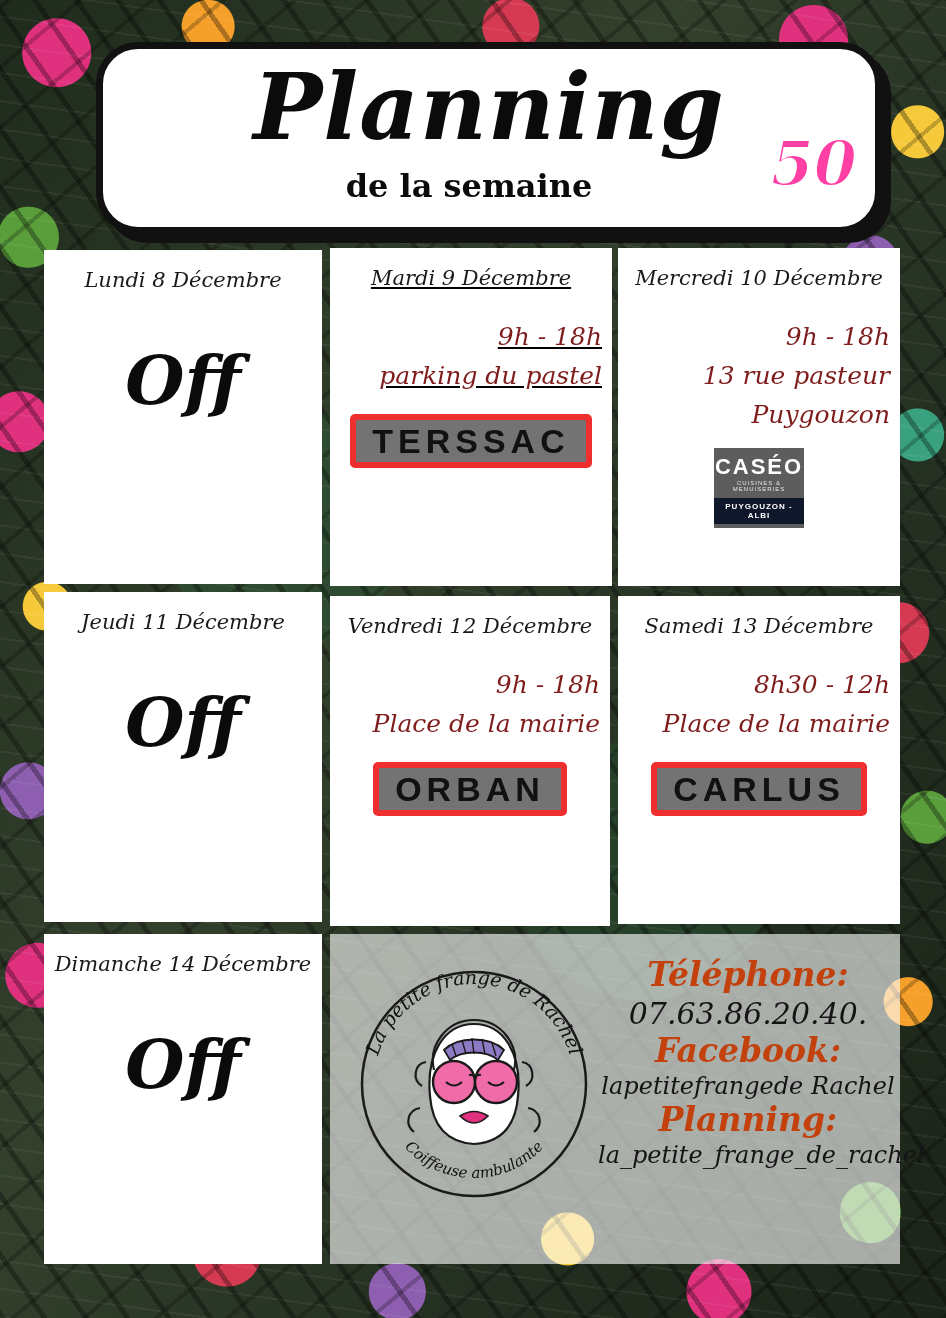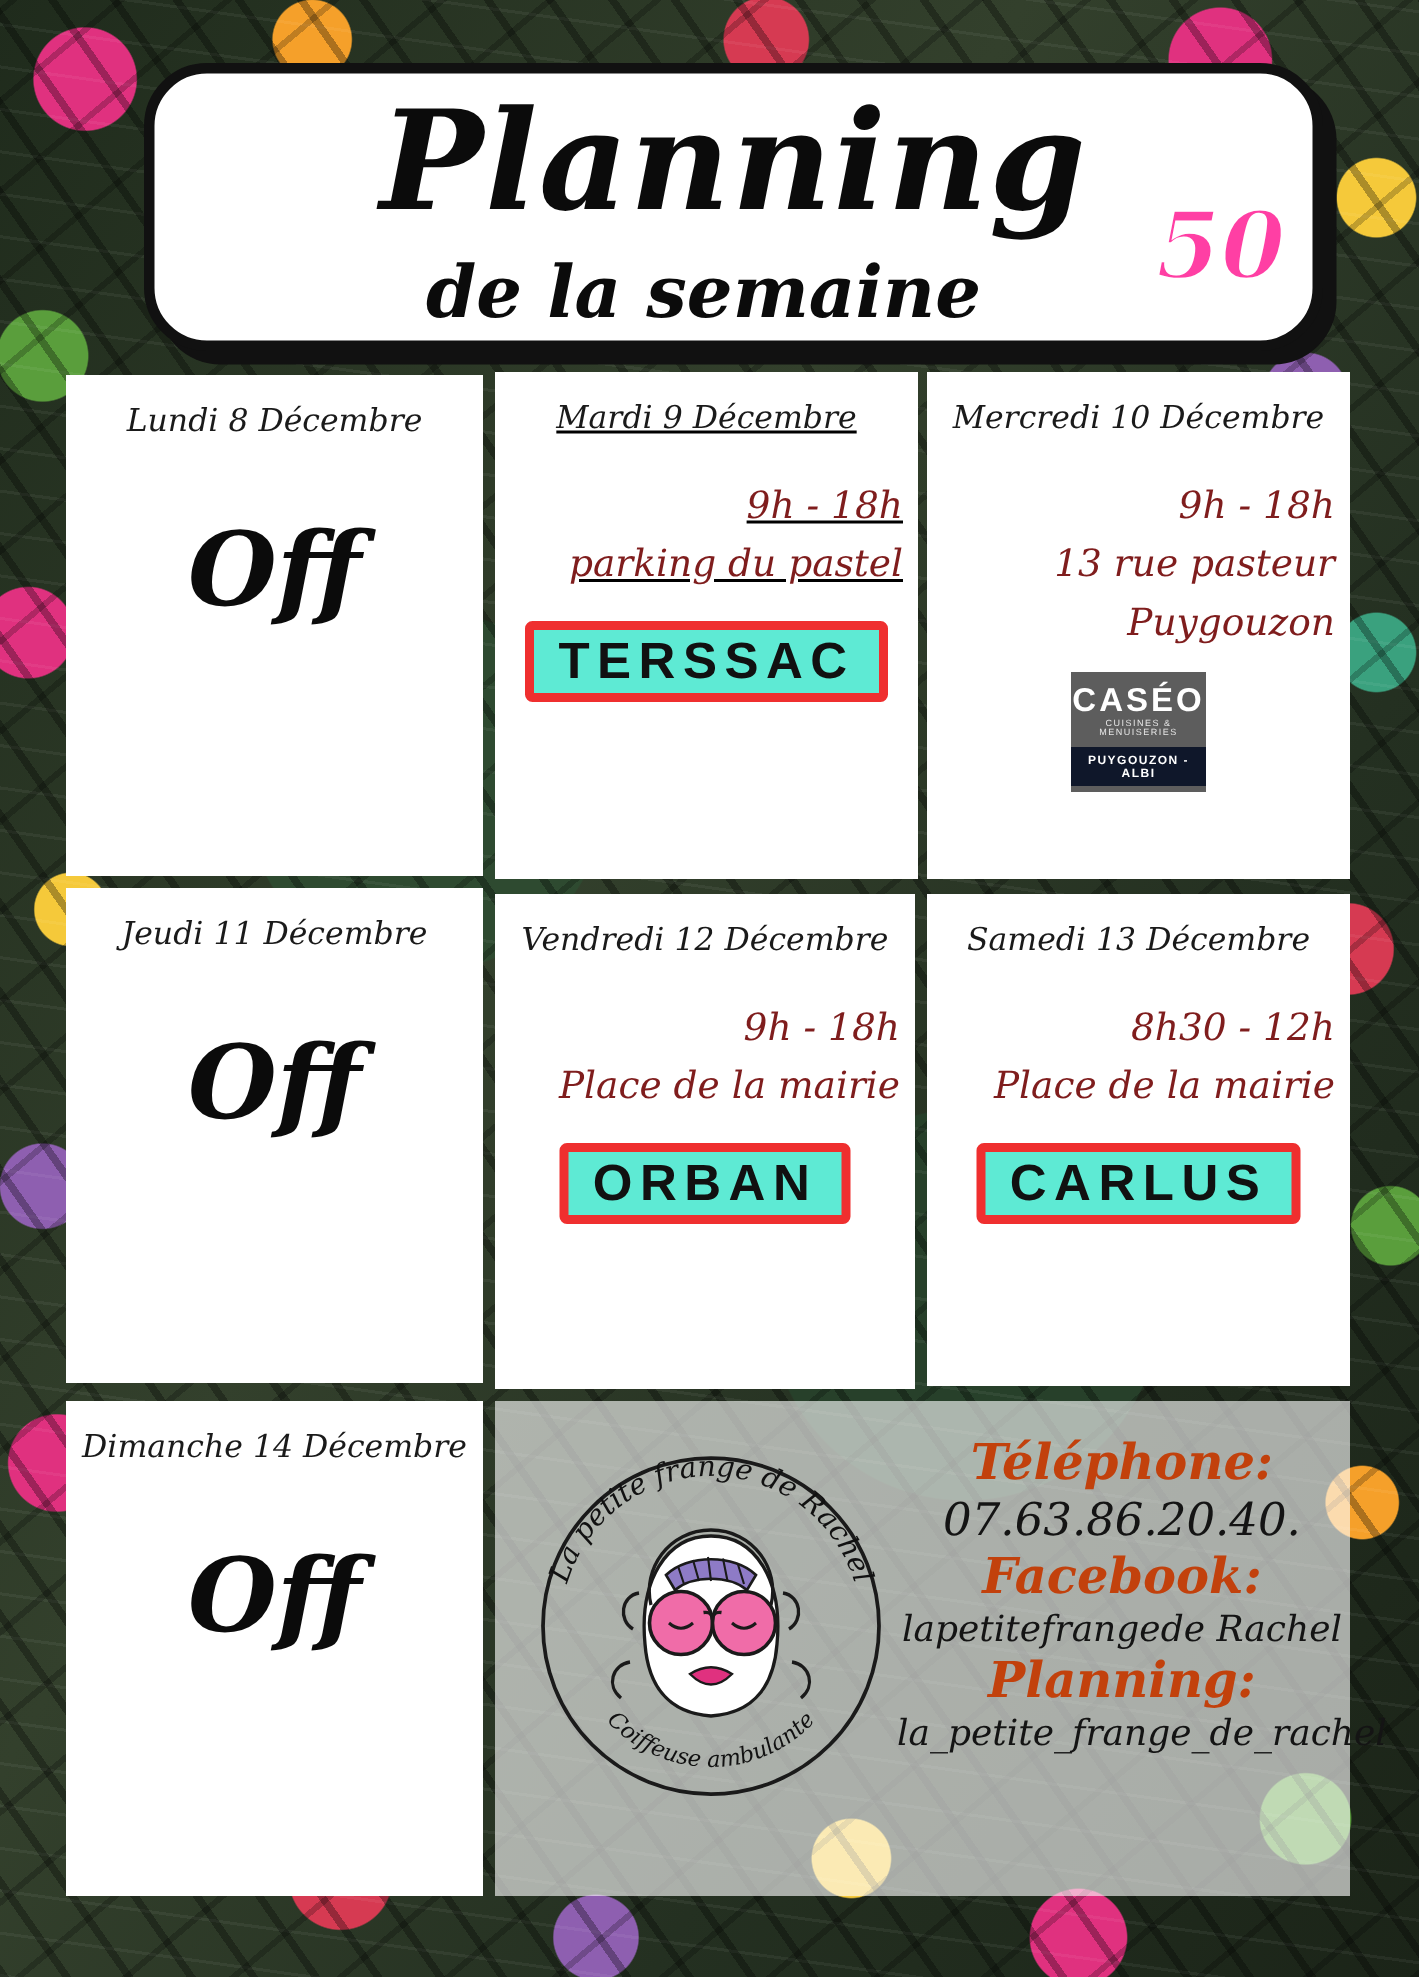--- a/index.html
+++ b/index.html
@@ -97,23 +97,22 @@
     font-size: 62px;
     color: #ff3fa4;
     -webkit-text-stroke: 2px #ffffff;
   }
   #banner .subtitle {
     position: absolute;
     left: 0; right: 40px;
     top: 118px;
     text-align: center;
     font-family: "DejaVu Serif", serif;
-    font-style: italic;
-    font-weight: bold;
-    font-size: 48px;
+    font-weight: bold;
+    font-size: 32px;
     color: #0b0b0b;
     white-space: nowrap;
   }
 
   
   .card {
     position: absolute;
     background: #ffffff;
     box-sizing: border-box;
     padding: 18px 10px 10px 10px;
@@ -143,21 +142,21 @@
     font-family: "DejaVu Serif", serif;
     font-style: italic;
     font-weight: bold;
     font-size: 68px;
     color: #0b0b0b;
   }
 
   
   .plate {
     margin: 18px auto 13px auto;
-    background: #5eead4;
+    background: #737373;
     border: 6px solid #ef2f2f;
     border-radius: 5px;
     padding: 4px 16px;
     display: inline-block;
     font-family: "Liberation Sans", sans-serif;
     font-weight: bold;
     font-size: 34px;
     letter-spacing: 5px;
     color: #111111;
     line-height: 1;

